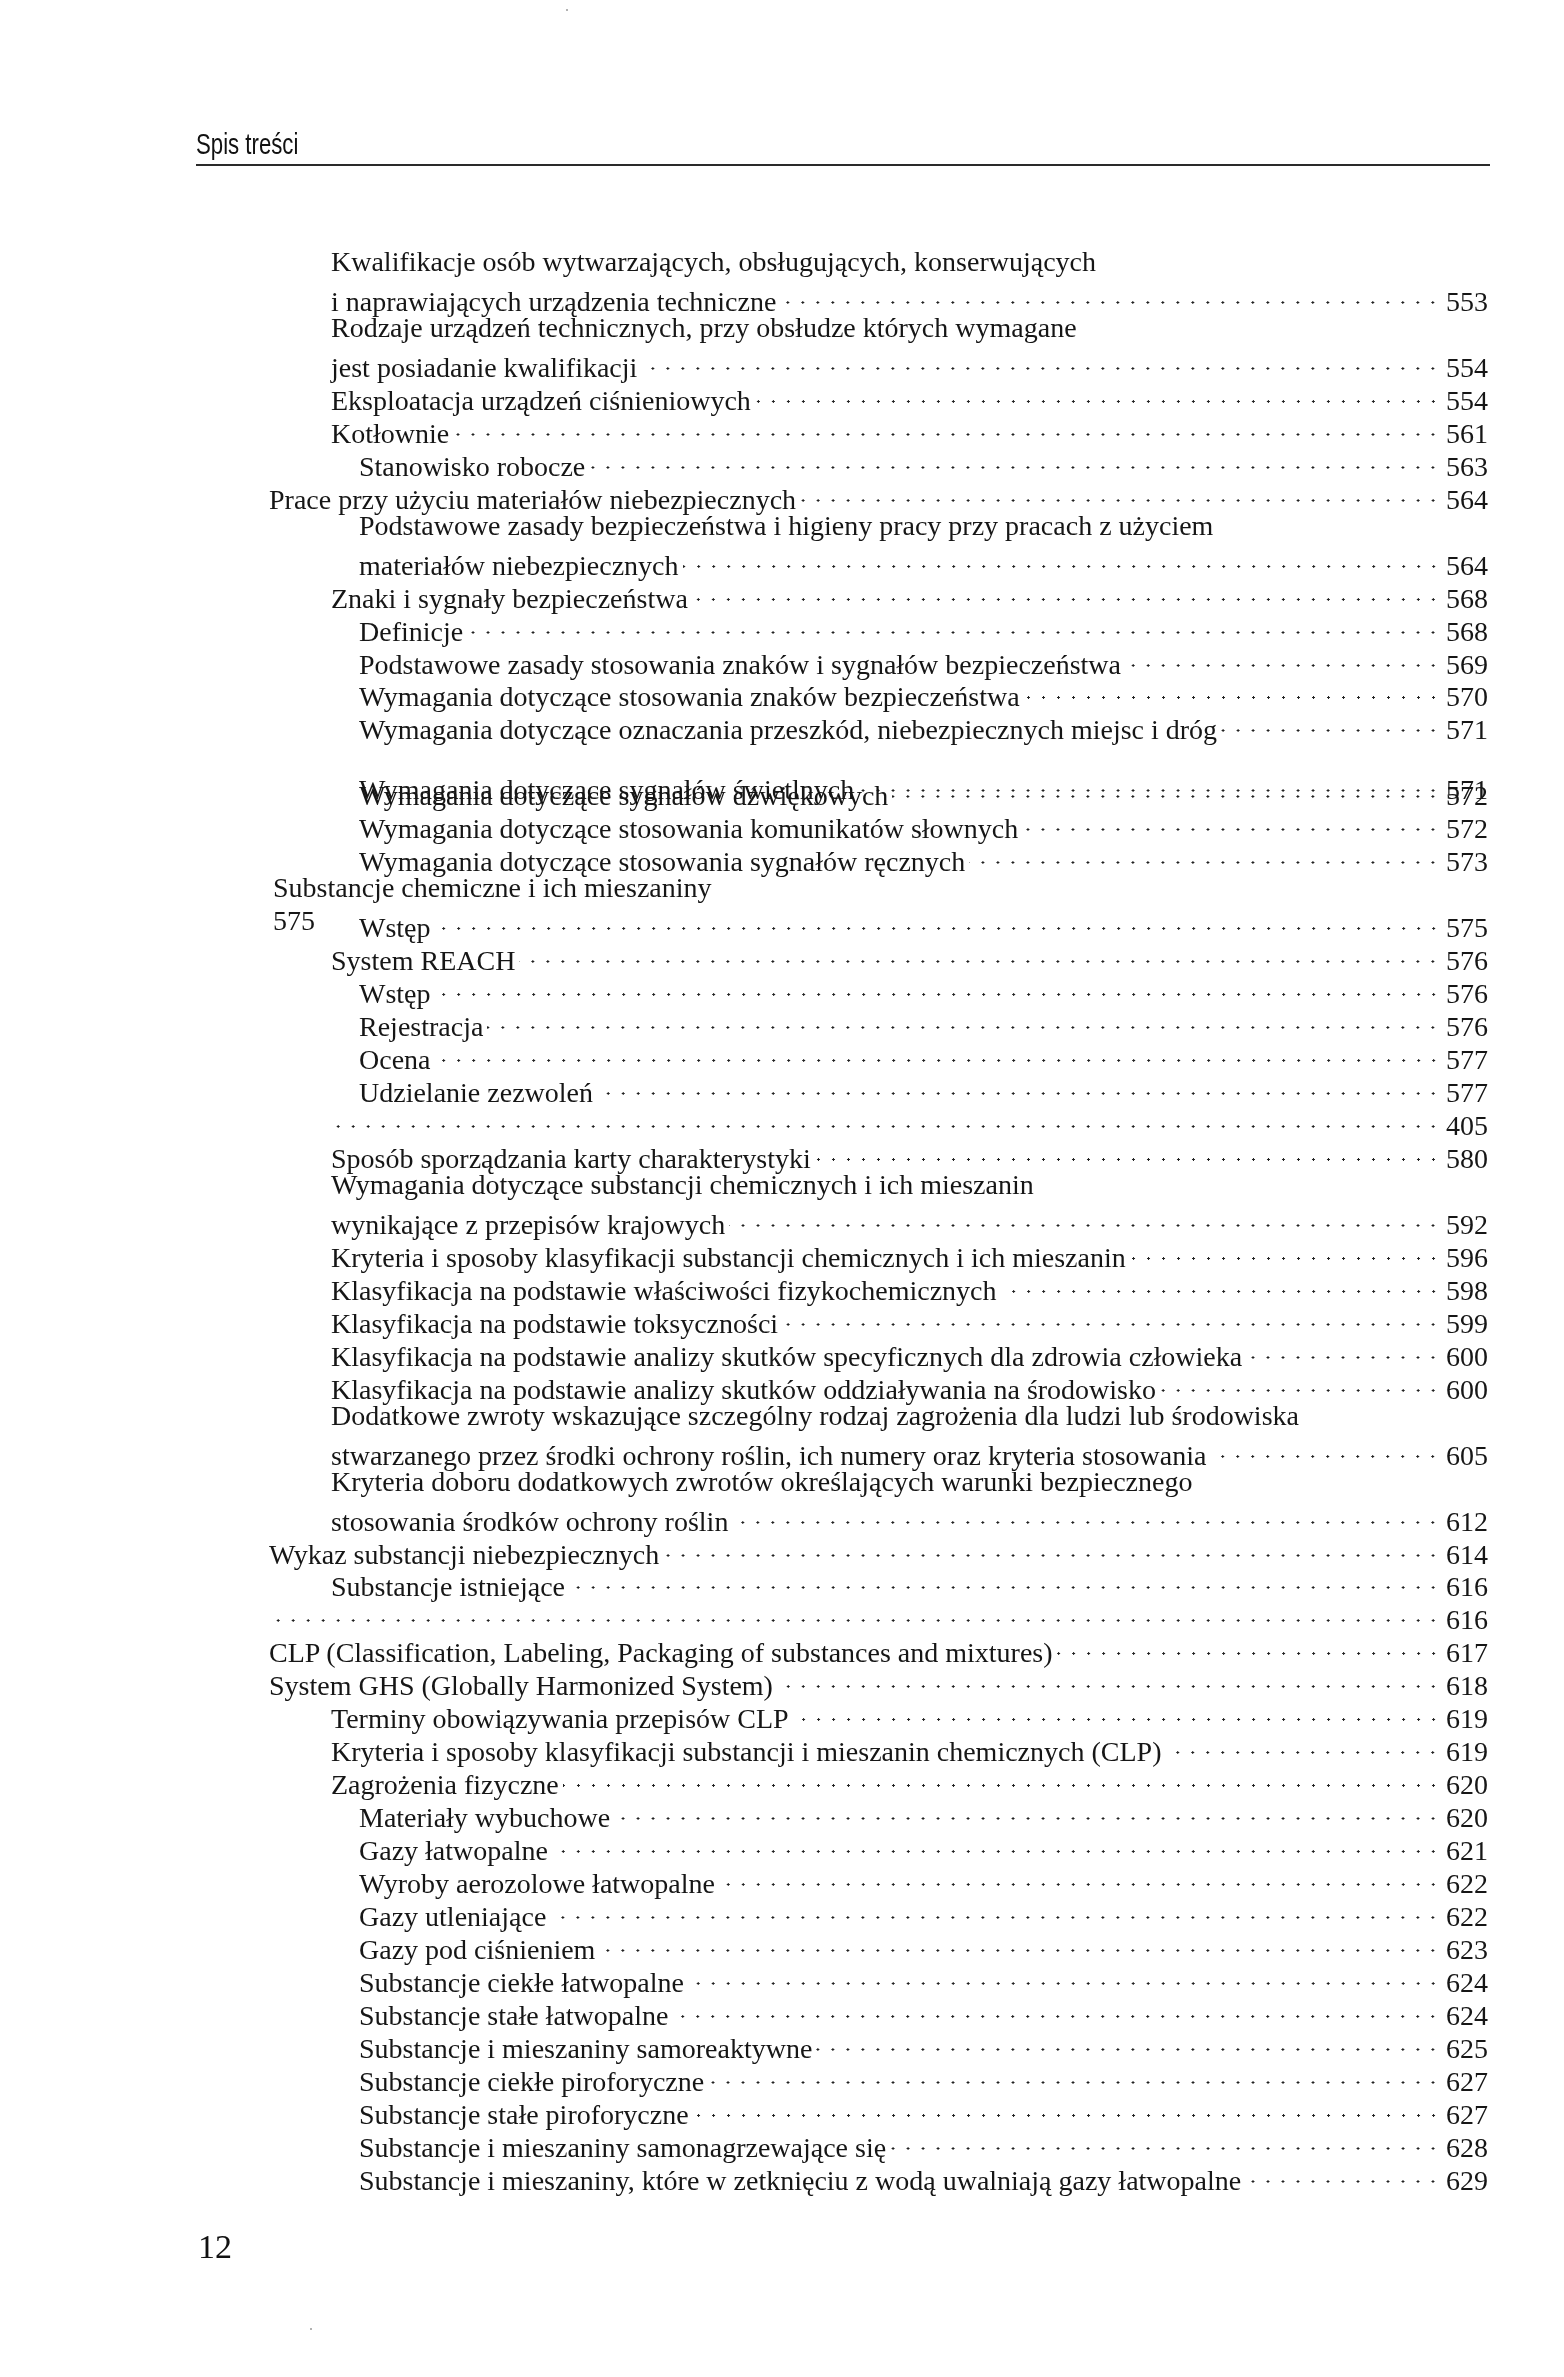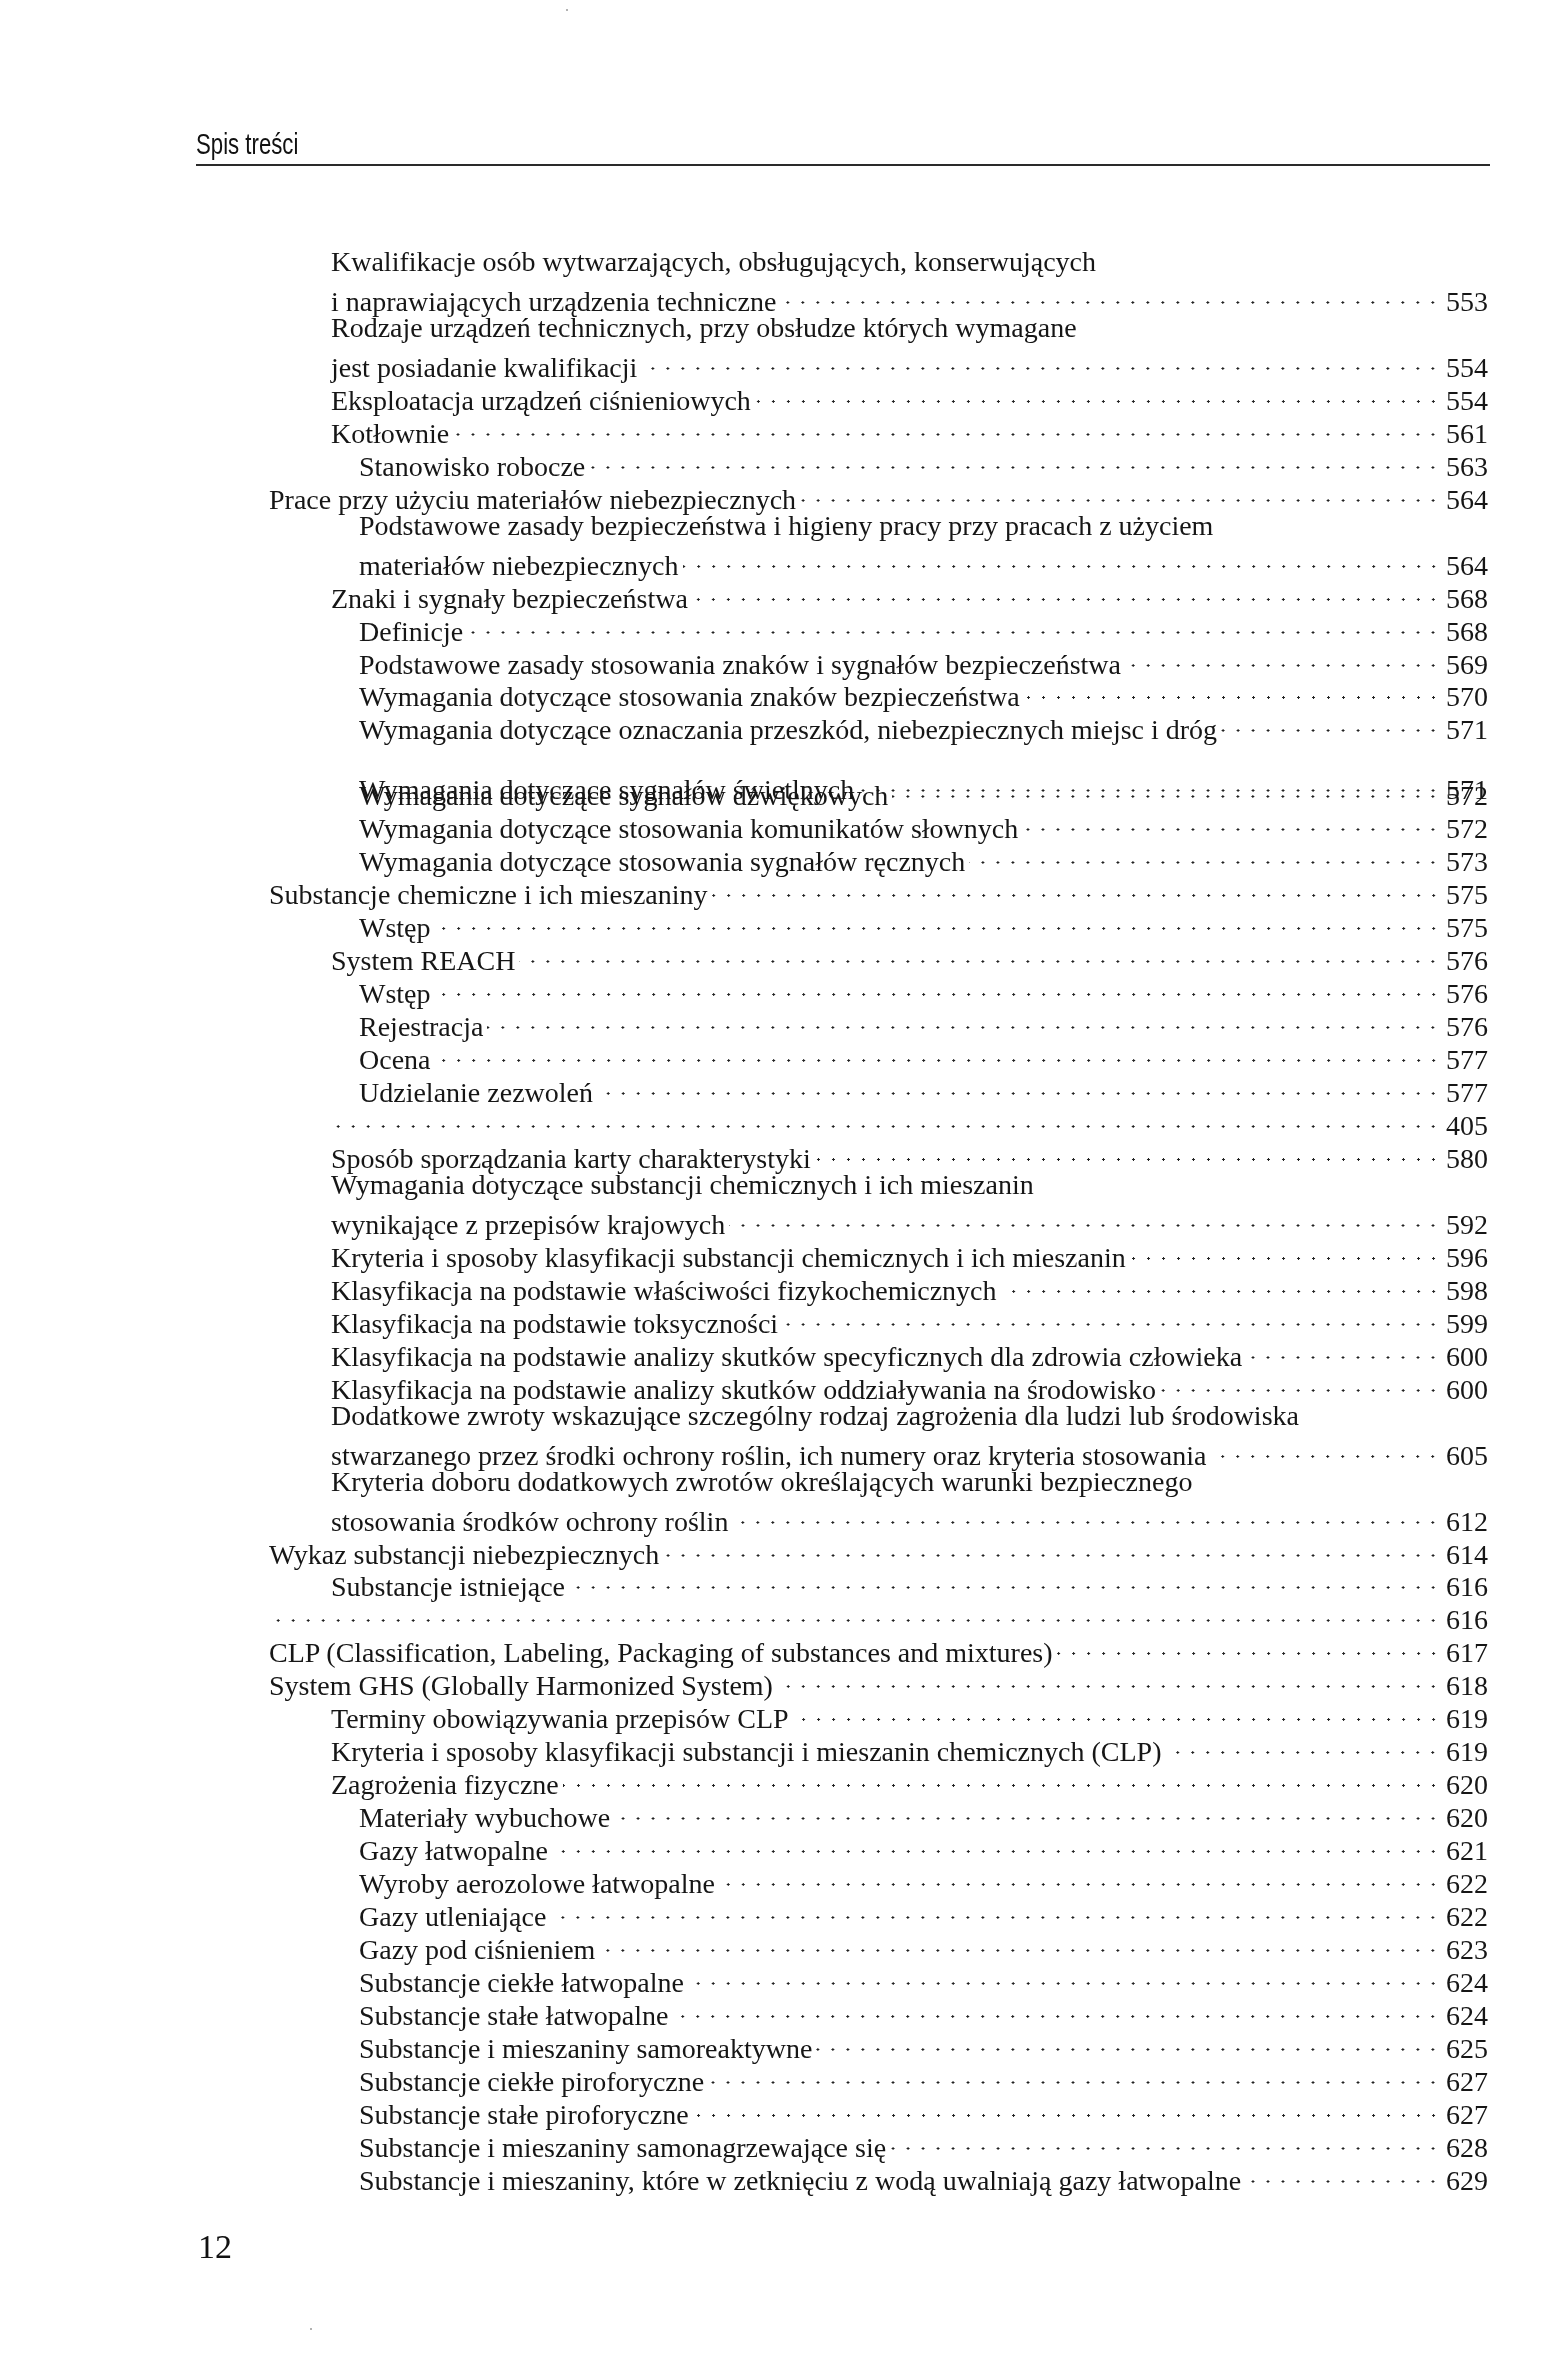--- a/index.html
+++ b/index.html
@@ -191,21 +191,21 @@
     <div class="toc-row level-2" style="top: 805px;">
       <span class="toc-title">Wymagania dotyczące stosowania komunikatów słownych</span>
       <span class="toc-leader"></span>
       <span class="toc-page">572</span>
     </div>
     <div class="toc-row level-2" style="top: 838px;">
       <span class="toc-title">Wymagania dotyczące stosowania sygnałów ręcznych</span>
       <span class="toc-leader"></span>
       <span class="toc-page">573</span>
     </div>
-    <div class="toc-row level-0" style="top: 871px;">
+    <div class="toc-row level-0" style="top: 871px; flex-direction: column;">
       <span class="toc-title">Substancje chemiczne i ich mieszaniny</span>
       <span class="toc-leader"></span>
       <span class="toc-page">575</span>
     </div>
     <div class="toc-row level-2" style="top: 904px;">
       <span class="toc-title">Wstęp</span>
       <span class="toc-leader"></span>
       <span class="toc-page">575</span>
     </div>
     <div class="toc-row level-1" style="top: 937px;">

